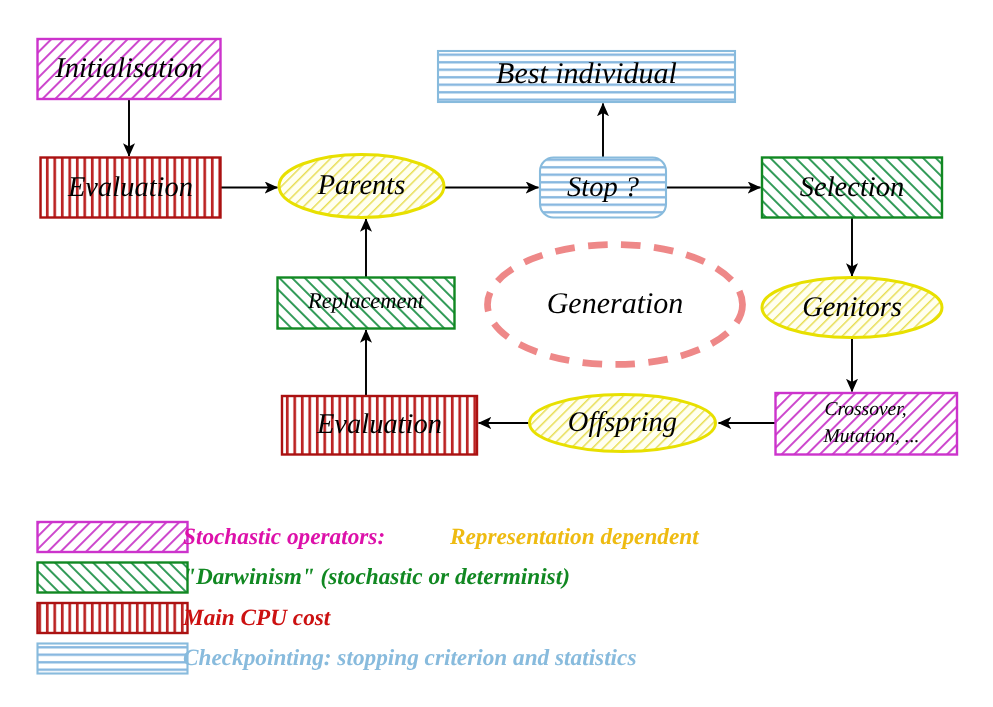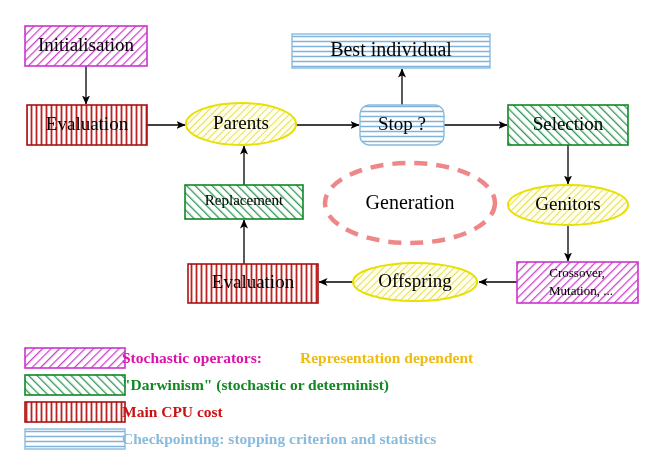--- a/index.html
+++ b/index.html
@@ -1,18 +1,18 @@
 <!DOCTYPE html>
 <html><head>
 <meta charset="utf-8">
 <style>
   html,body{margin:0;padding:0;background:#ffffff;}
   body{width:662px;height:471px;overflow:hidden;
        font-family:"Liberation Serif", serif;}
-  #canvas{position:relative;width:662px;height:471px;background:#fff;}
+  #canvas{position:relative;width:662px;height:471px;background:#fff;font-style:italic;}
   svg#diagram{position:absolute;left:0;top:0;width:662px;height:471px;}
   .node-label{font-family:"Liberation Serif", serif;fill:#000;text-anchor:middle;dominant-baseline:middle;}
   .legend-text{font-family:"Liberation Serif", serif;font-weight:bold;dominant-baseline:middle;}
 </style>
 </head>
 <body>
 
 <div id="canvas">
   <svg id="diagram" viewBox="0 0 662 471">
     <defs>

